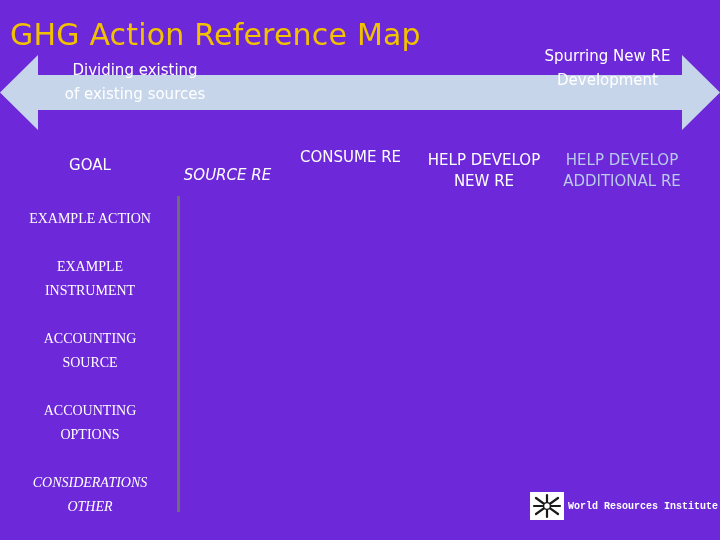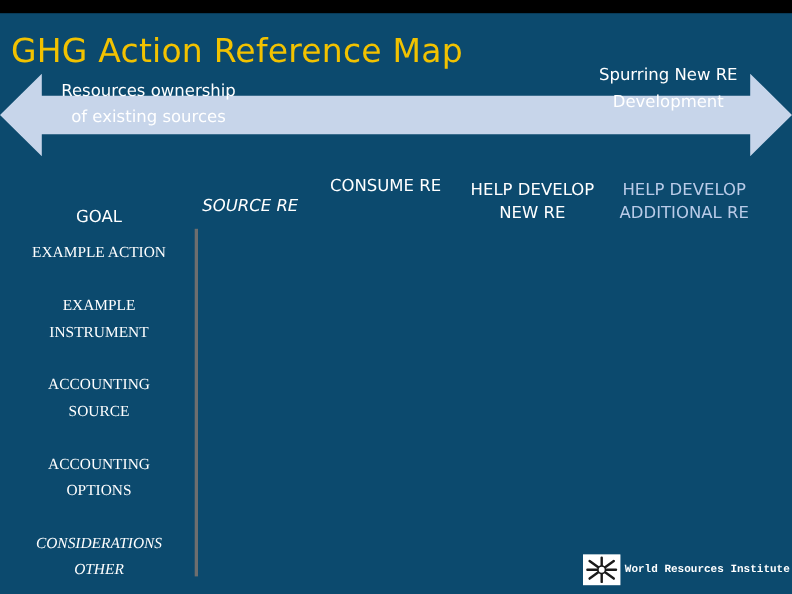--- a/index.html
+++ b/index.html
@@ -11,22 +11,21 @@
     width: 720px;
     height: 540px;
     overflow: hidden;
     font-family: "Liberation Sans", sans-serif;
     color: #ffffff;
     position: relative;
   }
   .slide {
     position: absolute;
     inset: 0;
-    background: #0c4a6e;
-    margin-top: 12px;
+    background: #6d28d9;
   }
 
   
   .title {
     position: absolute;
     left: 10px;
     top: 18px;
     font-size: 30px;
     line-height: 34px;
     color: #f2c200;
@@ -69,21 +68,21 @@
   
   .col-head {
     position: absolute;
     text-align: center;
     font-size: 15px;
     line-height: 21px;
     font-family: "DejaVu Sans", sans-serif;
   }
   .col-head.goal {
     left: 25px;
-    top: 175px;
+    top: 155px;
     width: 130px;
     color: #ffffff;
   }
   .col-head.source {
     left: 165px;
     top: 165px;
     width: 125px;
     color: #ffffff;
     font-style: italic;
   }
@@ -164,21 +163,21 @@
 
   <div class="title">GHG Action Reference Map</div>
 
   <div class="arrow-band">
     <svg width="720" height="75" viewBox="0 0 720 75" xmlns="http://www.w3.org/2000/svg">
       <polygon points="0,37.5 38,0 38,20 682,20 682,0 720,37.5 682,75 682,55 38,55 38,75" fill="#c7d5ea"></polygon>
     </svg>
   </div>
 
   <div class="band-label left">
-    <div>Resources ownership</div>
+    <div>Dividing existing</div>
     <div>of existing sources</div>
   </div>
 
   <div class="band-label right">
     <div>Spurring New RE</div>
     <div>Development</div>
   </div>
 
   <div class="col-head goal">
     <div>GOAL</div>

